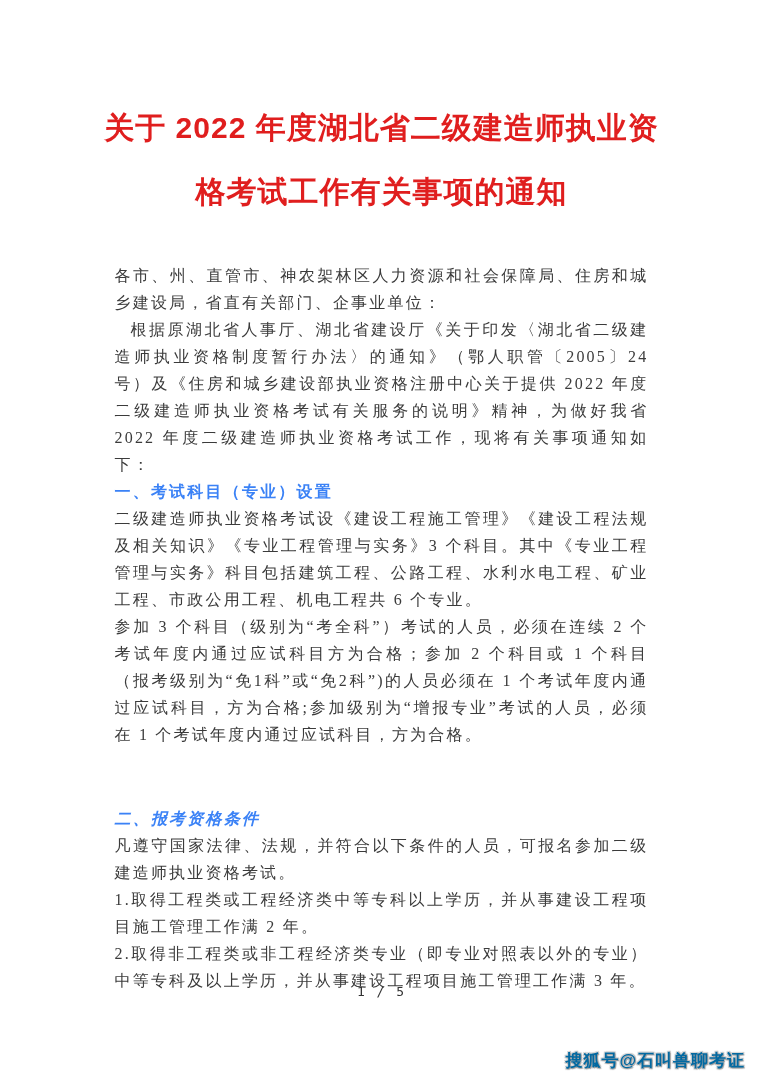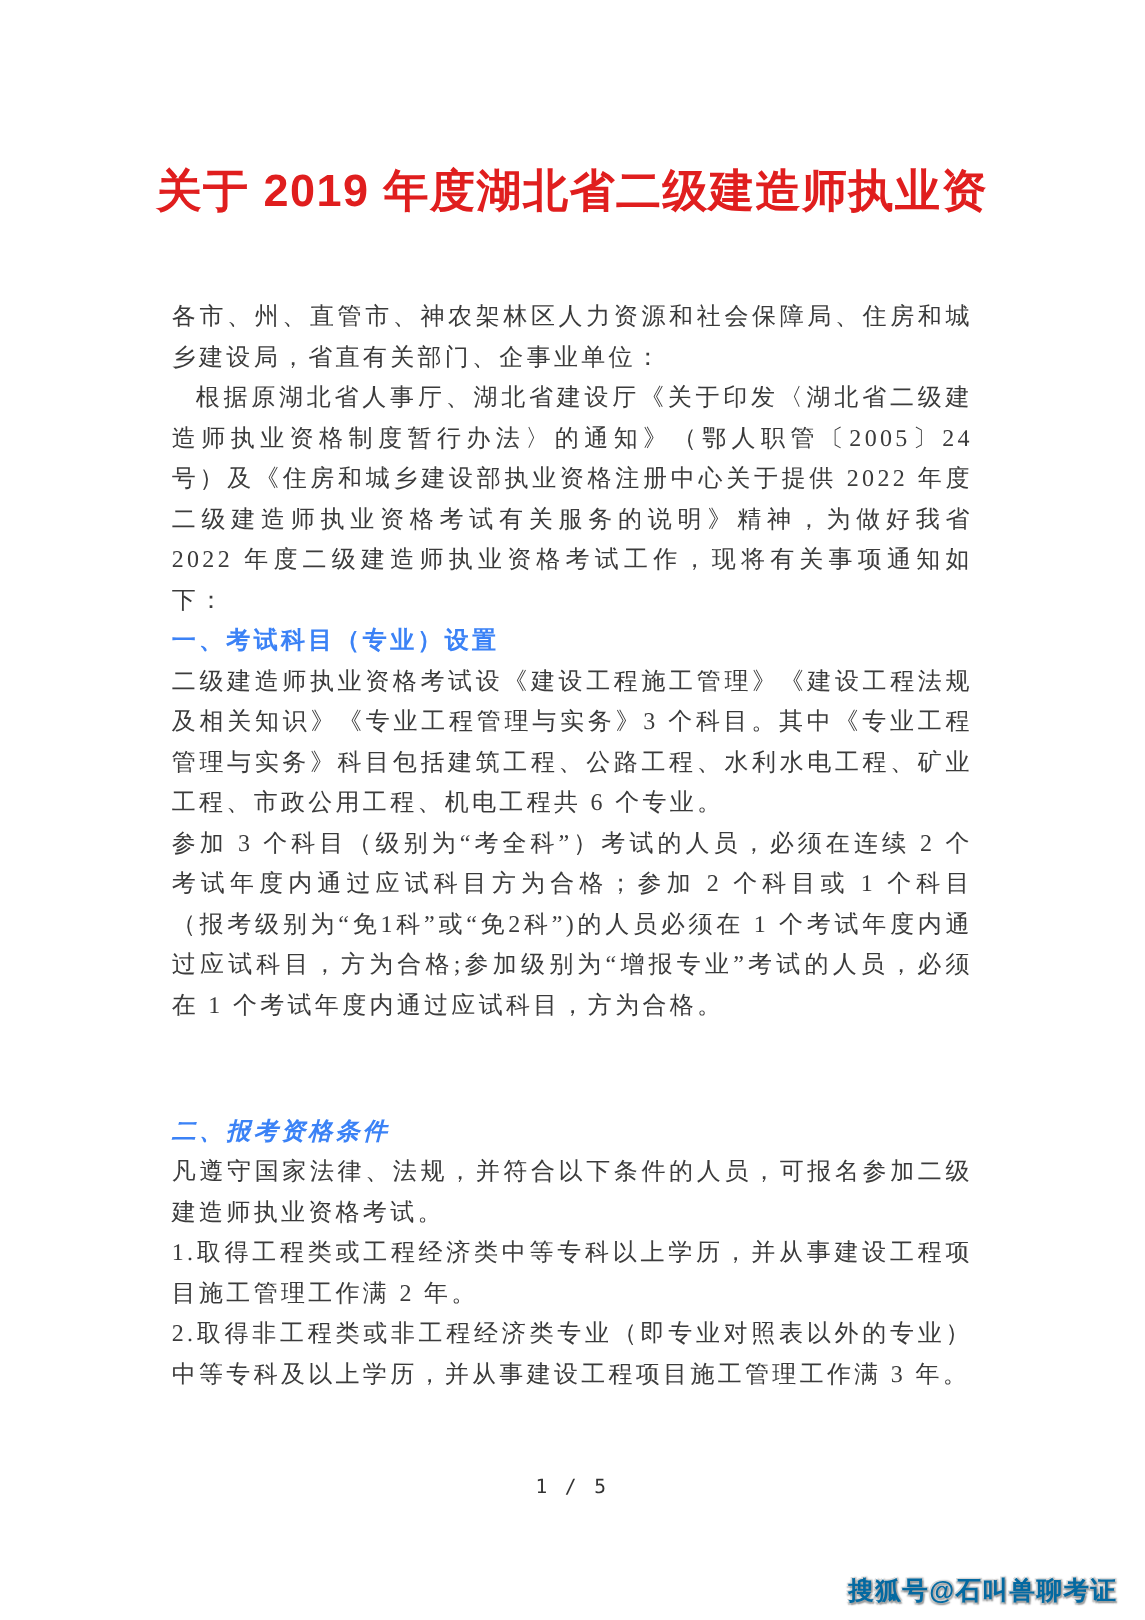--- a/index.html
+++ b/index.html
@@ -73,21 +73,22 @@
     letter-spacing: 1px;
     text-shadow: 1px 1px 1px #9a9a9a, -1px -1px 0 #d8d8d8, 1px -1px 1px #bdbdbd, -1px 1px 1px #bdbdbd;
   }
 </style>
 </head>
 <body>
 
 <div class="page">
 
   <h1 class="doc-title">
-    <span class="title-line">关于 2019 年度湖北省二级建造师执业资</span>
+    <span class="title-line">关于 2022 年度湖北省二级建造师执业资</span>
+    <span class="title-line">格考试工作有关事项的通知</span>
   </h1>
 
   <div class="content">
 
     <p class="para">各市、州、直管市、神农架林区人力资源和社会保障局、住房和城乡建设局，省直有关部门、企事业单位：</p>
 
     <p class="para indent">根据原湖北省人事厅、湖北省建设厅《关于印发〈湖北省二级建造师执业资格制度暂行办法〉的通知》（鄂人职管〔2005〕24 号）及《住房和城乡建设部执业资格注册中心关于提供 2022 年度二级建造师执业资格考试有关服务的说明》精神，为做好我省 2022 年度二级建造师执业资格考试工作，现将有关事项通知如下：</p>
 
     <h2 class="heading">一、考试科目（专业）设置</h2>
 

